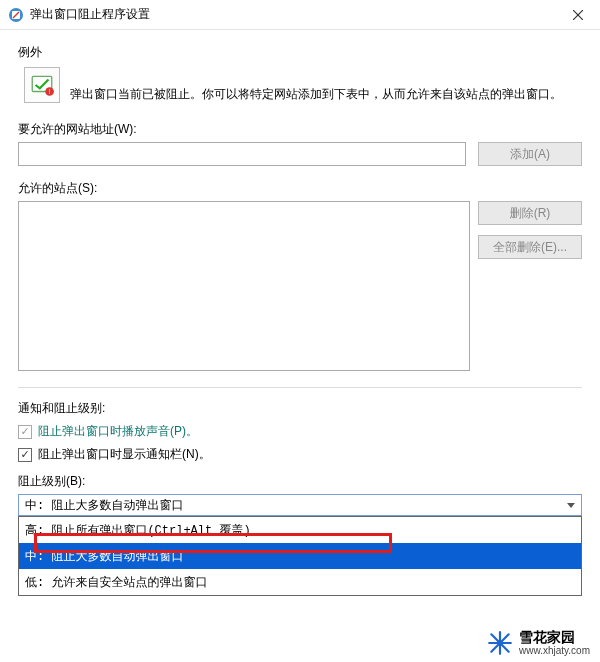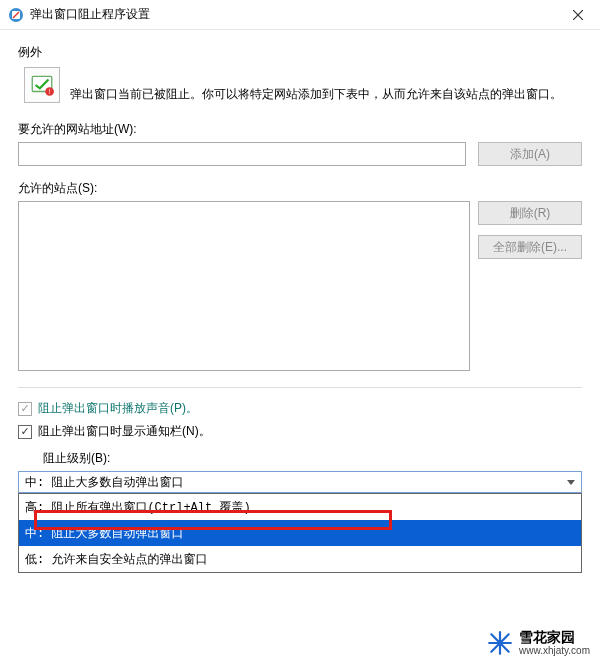--- a/index.html
+++ b/index.html
@@ -89,32 +89,33 @@
   <div class="listbox-row">
     <div class="listbox"></div>
     <div class="side-btns">
       <div class="btn">删除(R)</div>
       <div class="btn">全部删除(E)...</div>
     </div>
   </div>
 
   <hr class="hr">
 
+  <div class="section-label">通知和阻止级别:</div>
 
   <div class="checkbox-row">
     <span class="cb checked disabled"></span>
     <span class="cb-label disabled">阻止弹出窗口时播放声音(P)。</span>
   </div>
 
   <div class="checkbox-row">
     <span class="cb checked"></span>
     <span class="cb-label">阻止弹出窗口时显示通知栏(N)。</span>
   </div>
 
-  <div class="label" style="margin-top:10px;margin-left:25px;">阻止级别(B):</div>
+  <div class="label" style="margin-top:10px;">阻止级别(B):</div>
 
   <div class="dropdown-wrap">
     <div class="dropdown">
       <span>中: 阻止大多数自动弹出窗口</span>
     </div>
     <div class="dropdown-list">
       <div class="dd-item">高: 阻止所有弹出窗口(Ctrl+Alt 覆盖)</div>
       <div class="dd-item highlighted">中: 阻止大多数自动弹出窗口</div>
       <div class="dd-item">低: 允许来自安全站点的弹出窗口</div>
     </div>

